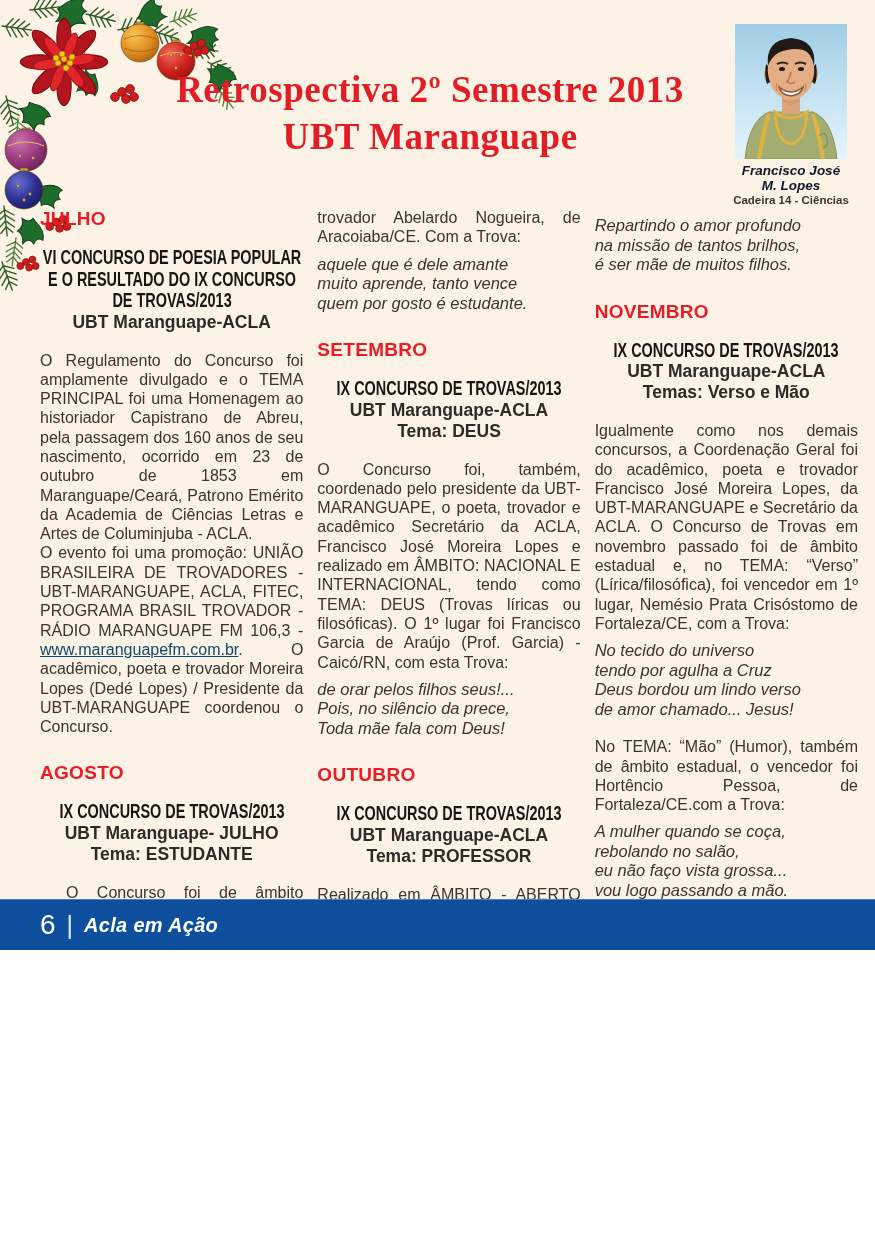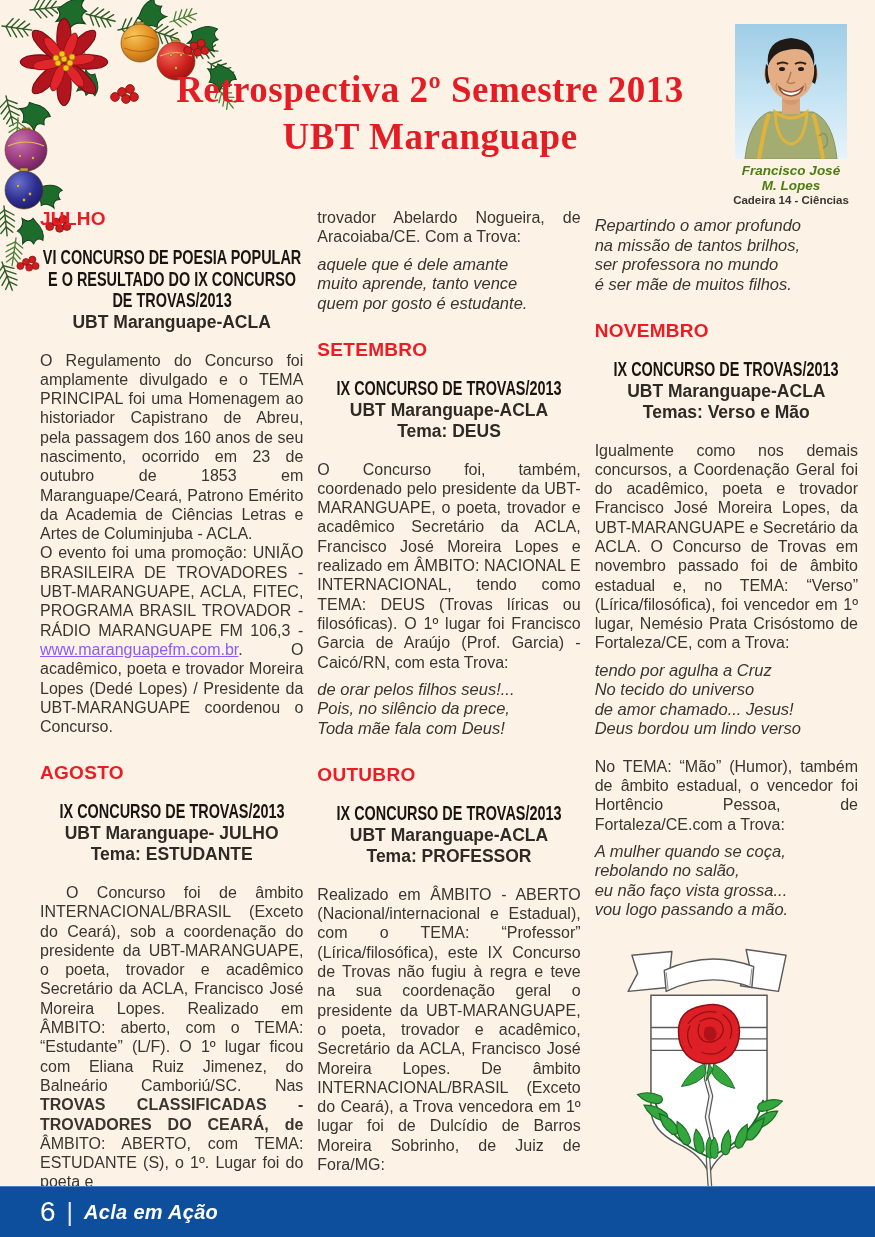--- a/index.html
+++ b/index.html
@@ -1,38 +1,38 @@
 <!DOCTYPE html>
 <html><head>
 <meta charset="utf-8">
 <style>
   html,body{margin:0;padding:0;background:#ffffff;}
-  .page{position:relative;width:875px;height:1237px;background:#fcf2e5;overflow:hidden;
+  .page{position:relative;width:875px;height:950px;background:#fcf2e5;overflow:hidden;
         font-family:"Liberation Sans",sans-serif;color:#3a3530;}
   .garland{position:absolute;top:0;left:0;pointer-events:none;}
   .masthead{position:absolute;top:66px;left:160px;width:540px;text-align:center;}
   .title-line{font-family:"Liberation Serif",serif;font-weight:bold;color:#e41c23;
               font-size:37px;line-height:47px;letter-spacing:.5px;}
   .photo-fig{position:absolute;top:24px;right:26px;width:116px;margin:0;text-align:center;}
   .photo-fig svg{display:block;margin:0 auto;}
-  .cap-name{font-size:13.5px;font-weight:bold;font-style:italic;color:#4d7c0f;margin-top:4px;}
+  .cap-name{font-size:13.5px;font-weight:bold;font-style:italic;color:#0f172a;margin-top:4px;}
   .cap-role{font-size:11.5px;font-weight:bold;color:#3a3530;margin-top:1px;}
   .columns{position:absolute;top:206px;left:40px;width:818px;display:flex;gap:14px;}
   .col{flex:1 1 0;min-width:0;}
   .month{font-size:19px;font-weight:bold;color:#ed1c24;margin:26px 0 0;letter-spacing:.3px;}
   .month.first{margin-top:2px;}
   .ctitle{font-size:19.5px;line-height:21.5px;font-weight:bold;color:#191512;text-align:center;
           margin:17px 0 0;width:136%;margin-left:-18%;transform:scaleX(.74);transform-origin:center top;}
   .csub{font-size:17.5px;line-height:21px;font-weight:bold;color:#2e2a26;text-align:center;margin:0;}
   .body{font-size:16px;line-height:19.3px;text-align:justify;margin:18px 0 0;}
   .body.lead{margin-top:2px;}
   .body.cont{margin-top:0;}
   .body.indent{text-indent:26px;}
   .bold{font-weight:bold;}
-  .link{color:#8b5cf6;text-decoration:underline;cursor:pointer;}
+  .link{color:#0c4a6e;text-decoration:underline;cursor:pointer;}
   .poem{font-size:16.5px;line-height:19.5px;font-style:italic;margin:8px 0 0;}
   .poem.first{margin-top:10px;}
   .emblem-wrap{margin:20px 0 0 14px;width:200px;}
   .footer{position:absolute;left:0;right:0;bottom:0;height:50px;background:#0d4f9d;
           border-top:1px solid #4a7fc0;display:flex;align-items:center;padding-left:40px;color:#fff;}
   .pageno{font-size:28px;font-weight:normal;}
   .fsep{font-size:25px;margin:0 11px;opacity:.9;}
   .flabel{font-size:20px;font-weight:bold;font-style:italic;letter-spacing:.3px;}
 </style>
 </head>
@@ -242,33 +242,32 @@
       <h3 class="ctitle">IX CONCURSO DE TROVAS/2013</h3>
       <h4 class="csub">UBT Maranguape-ACLA</h4>
       <h4 class="csub">Tema: PROFESSOR</h4>
       <p class="body">Realizado em ÂMBITO - ABERTO (Nacional/internacional e Estadual), com o TEMA: “Professor” (Lírica/filosófica), este IX Concurso de Trovas não fugiu à regra e teve na sua coordenação geral o presidente da UBT-MARANGUAPE, o poeta, trovador e acadêmico, Secretário da ACLA, Francisco José Moreira Lopes. De âmbito INTERNACIONAL/BRASIL (Exceto do Ceará), a Trova vencedora em 1º lugar foi de Dulcídio de Barros Moreira Sobrinho, de Juiz de Fora/MG:</p>
     </section>
 
     <section class="col">
       <div class="poem first">
         <div>Repartindo o amor profundo</div>
         <div>na missão de tantos brilhos,</div>
-        <div>ser professora no mundo</div>
         <div>é ser mãe de muitos filhos.</div>
       </div>
       <h2 class="month">NOVEMBRO</h2>
       <h3 class="ctitle">IX CONCURSO DE TROVAS/2013</h3>
       <h4 class="csub">UBT Maranguape-ACLA</h4>
       <h4 class="csub">Temas: Verso e Mão</h4>
       <p class="body">Igualmente como nos demais concursos, a Coordenação Geral foi do acadêmico, poeta e trovador Francisco José Moreira Lopes, da UBT-MARANGUAPE e Secretário da ACLA. O Concurso de Trovas em novembro passado foi de âmbito estadual e, no TEMA: “Verso” (Lírica/filosófica), foi vencedor em 1º lugar, Nemésio Prata Crisóstomo de Fortaleza/CE, com a Trova:</p>
       <div class="poem">
+        <div>No tecido do universo</div>
         <div>tendo por agulha a Cruz</div>
-        <div>No tecido do universo</div>
+        <div>Deus bordou um lindo verso</div>
         <div>de amor chamado... Jesus!</div>
-        <div>Deus bordou um lindo verso</div>
       </div>
       <p class="body">No TEMA: “Mão” (Humor), também de âmbito estadual, o vencedor foi Hortêncio Pessoa, de Fortaleza/CE.com a Trova:</p>
       <div class="poem">
         <div>A mulher quando se coça,</div>
         <div>rebolando no salão,</div>
         <div>eu não faço vista grossa...</div>
         <div>vou logo passando a mão.</div>
       </div>
 
       <div class="emblem-wrap">

